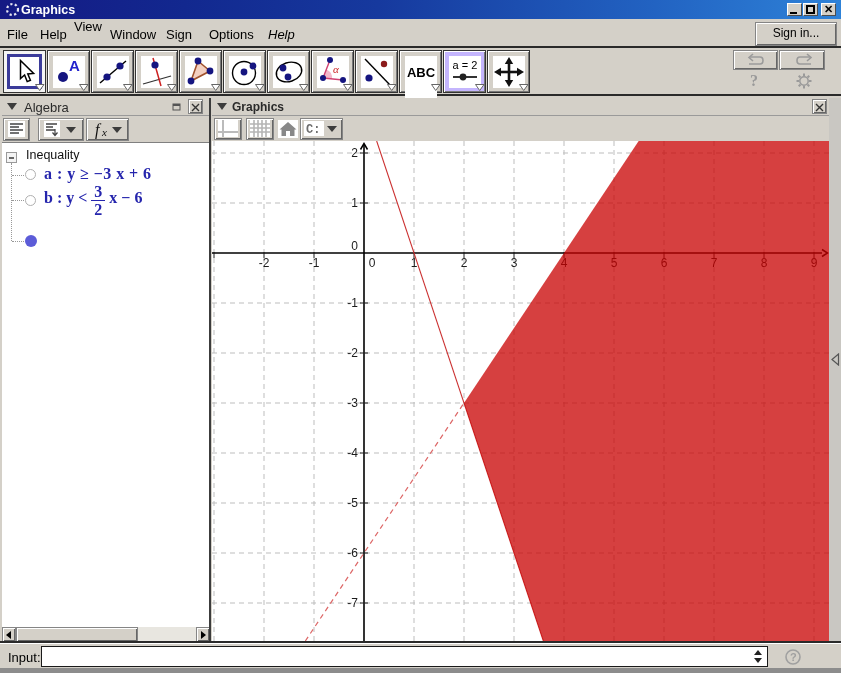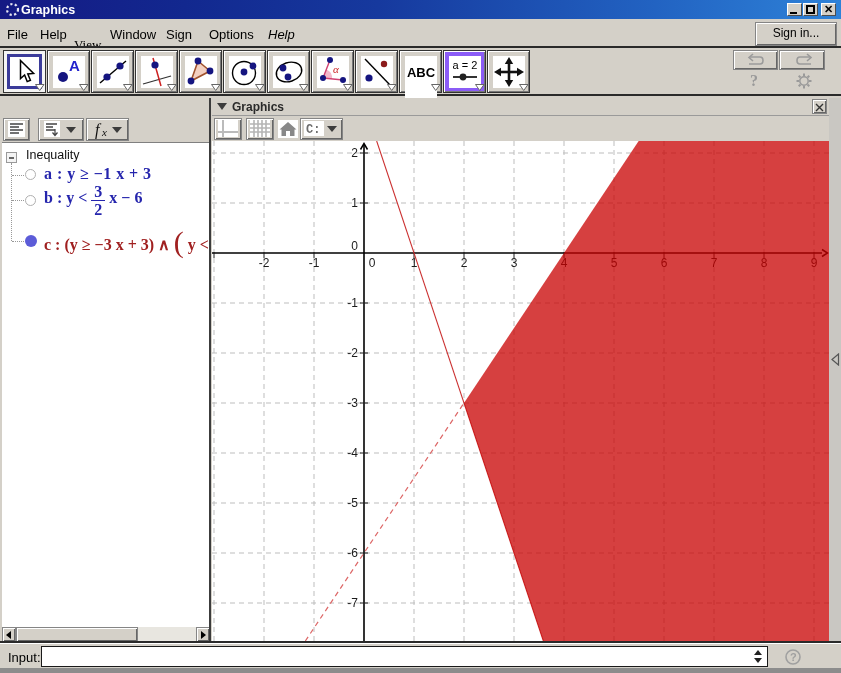--- a/index.html
+++ b/index.html
@@ -23,21 +23,21 @@
     </div>
   <div class="abs raised" style="left:803px;top:3px;width:15px;height:13px;">
       <div class="abs" style="left:2px;top:1px;width:9px;height:9px;border:2px solid #000;border-top-width:2px;"></div>
     </div>
   <div class="abs raised" style="left:821px;top:3px;width:15px;height:13px;font-size:11px;font-weight:bold;text-align:center;line-height:11px;">✕</div>
 </div>
 
 <div class="abs" style="left:0;top:19px;width:841px;height:27px;background:#d4d0c8;font-size:13px;color:#000;">
   <span class="abs" style="left:7px;top:8px;">File</span>
   <span class="abs" style="left:40px;top:8px;">Help</span>
-  <span class="abs" style="left:74px;top:18px;font-family:Liberation Serif, serif;">View</span>
+  <span class="abs" style="left:74px;top:0;">View</span>
   <span class="abs" style="left:110px;top:8px;">Window</span>
   <span class="abs" style="left:166px;top:8px;">Sign</span>
   <span class="abs" style="left:209px;top:8px;">Options</span>
   <span class="abs" style="left:268px;top:8px;font-style:italic;">Help</span>
   <div class="abs raised2" style="left:755px;top:3px;width:82px;height:24px;text-align:center;line-height:20px;font-size:12px;">Sign in...</div>
 </div>
 
 <div class="abs" style="left:0;top:46px;width:841px;height:50px;background:#d4d0c8;border-top:2px solid #2a2a2a;border-bottom:2px solid #2a2a2a;">
 </div>
 <div id="toolbuttons">
@@ -134,21 +134,21 @@
       </svg>
     </div>
     <div class="abs" style="left:399px;top:50px;width:43px;height:43px;background:#d4d0c8;border:1px solid #333;box-shadow:inset 1px 1px 0 #fff, inset -1px -1px 0 #777;">
       <div class="abs" style="left:5px;top:5px;width:32px;height:47px;background:#fff;"><svg width="32" height="32">
           <text x="16" y="21" font-size="13" font-weight="bold" fill="#000" text-anchor="middle" font-family="Liberation Sans,sans-serif">ABC</text>
         </svg></div>
       <svg class="abs" style="left:31px;top:33px;" width="10" height="8">
         <polygon points="0.5,0.5 9,0.5 4.7,6.5" fill="#fff" stroke="#666" stroke-width="1"></polygon>
       </svg>
     </div>
-    <div class="abs" style="left:443px;top:50px;width:43px;height:43px;background:#8b5cf6;border:1px solid #333;box-shadow:inset 1px 1px 0 #fff, inset -1px -1px 0 #777;">
+    <div class="abs" style="left:443px;top:50px;width:43px;height:43px;background:#c4b5fd;border:1px solid #333;box-shadow:inset 1px 1px 0 #fff, inset -1px -1px 0 #777;">
       <div class="abs" style="left:5px;top:5px;width:32px;height:32px;background:#fff;"><svg width="32" height="32">
           <text x="16" y="13" font-size="11" fill="#000" text-anchor="middle" font-family="Liberation Sans,sans-serif">a = 2</text>
           <line x1="4" y1="21" x2="28" y2="21" stroke="#000" stroke-width="1.6"></line>
           <circle cx="14" cy="21" r="3.4" fill="#222"></circle>
         </svg></div>
       <svg class="abs" style="left:31px;top:33px;" width="10" height="8">
         <polygon points="0.5,0.5 9,0.5 4.7,6.5" fill="#fff" stroke="#666" stroke-width="1"></polygon>
       </svg>
     </div>
     <div class="abs" style="left:487px;top:50px;width:43px;height:43px;background:#d4d0c8;border:1px solid #333;box-shadow:inset 1px 1px 0 #fff, inset -1px -1px 0 #777;">
@@ -188,20 +188,33 @@
         <line x1="2.7" y1="2.7" x2="4.5" y2="4.5"></line>
         <line x1="11.5" y1="11.5" x2="13.3" y2="13.3"></line>
         <line x1="2.7" y1="13.3" x2="4.5" y2="11.5"></line>
         <line x1="11.5" y1="4.5" x2="13.3" y2="2.7"></line>
       </g>
     </g>
   </svg>
 
 <div class="abs" style="left:2px;top:98px;width:208px;height:546px;background:#d4d0c8;">
 
+  <div class="abs" style="left:0;top:0;width:208px;height:18px;border-bottom:1px solid #9a9a9a;">
+    <svg class="abs" style="left:5px;top:5px" width="11" height="8">
+        <polygon points="0,0 10,0 5,7" fill="#3c3c3c"></polygon>
+      </svg>
+    <span class="abs" style="left:22px;top:2px;font-size:13px;color:#2a2a2a;">Algebra</span>
+    <svg class="abs" style="left:170px;top:4px" width="10" height="9">
+        <rect x="1" y="2" width="7" height="6" fill="none" stroke="#555" stroke-width="1"></rect>
+        <rect x="1" y="2" width="7" height="2" fill="#555"></rect>
+      </svg>
+    <div class="abs raised2" style="left:186px;top:1px;width:15px;height:15px;"><svg width="13" height="13">
+          <path d="M3 3 L10 10 M10 3 L3 10" stroke="#333" stroke-width="1.4"></path>
+        </svg></div>
+  </div>
 
   <div class="abs" style="left:0;top:18px;width:208px;height:26px;">
     <div class="abs raised2" style="left:1px;top:2px;width:27px;height:23px;">
       <svg width="25" height="21">
           <rect x="4" y="2" width="17" height="16" fill="#fff"></rect>
           <path d="M6 5 H19 M6 8 H15 M6 11 H19 M6 14 H15" stroke="#444" stroke-width="1.4"></path>
         </svg>
     </div>
     <div class="abs raised2" style="left:36px;top:2px;width:46px;height:23px;">
       <svg width="44" height="21">
@@ -226,27 +239,26 @@
     <div class="abs" style="left:10px;top:32px;width:12px;height:1px;border-top:1px dotted #999;"></div>
     <div class="abs" style="left:10px;top:57px;width:12px;height:1px;border-top:1px dotted #999;"></div>
     <div class="abs" style="left:10px;top:98px;width:12px;height:1px;border-top:1px dotted #999;"></div>
 
     <div class="abs" style="left:4px;top:9px;width:11px;height:11px;border:1px solid #999;background:#f4f4f4;">
         <div class="abs" style="left:2px;top:4px;width:5px;height:1.5px;background:#666;"></div>
       </div>
     <span class="abs" style="left:24px;top:5px;font-size:12.5px;color:#111;">Inequality</span>
 
     <div class="abs" style="left:23px;top:26px;width:11px;height:11px;border:1.5px solid #b0b0b0;border-radius:50%;background:#fff;"></div>
-    <div class="abs" style="left:42px;top:22px;font-family:'Liberation Serif',serif;font-weight:bold;font-size:16px;color:#2525ad;white-space:nowrap;letter-spacing:0.45px;">a : y ≥ −1 x + 3</div>
+    <div class="abs" style="left:42px;top:22px;font-family:'Liberation Serif',serif;font-weight:bold;font-size:16px;color:#2525ad;white-space:nowrap;letter-spacing:0.45px;">a : y ≥ −3 x + 6</div>
 
     <div class="abs" style="left:23px;top:52px;width:11px;height:11px;border:1.5px solid #b0b0b0;border-radius:50%;background:#fff;"></div>
     <div class="abs" style="left:42px;top:40px;font-family:'Liberation Serif',serif;font-weight:bold;font-size:16px;color:#2525ad;white-space:nowrap;">b : y &lt; <span style="display:inline-block;vertical-align:-12px;text-align:center;"><span style="display:block;border-bottom:1.6px solid #2525ad;padding:0 3px;line-height:17px;">3</span><span style="display:block;padding:0 3px;line-height:17px;">2</span></span> x − 6</div>
 
     <div class="abs" style="left:23px;top:92px;width:12px;height:12px;border-radius:50%;background:#5c5cd8;"></div>
-    <div class="abs" style="left:42px;top:82px;font-family:'Liberation Serif',serif;font-weight:bold;font-size:16px;color:#a02020;white-space:nowrap;">c : (y ≥ −3 x + 3) ∧ <span style="font-size:30px;font-weight:normal;vertical-align:-2px;">(</span> y &lt;</div>
   </div>
 
   <div class="abs" style="left:0;top:529px;width:208px;height:15px;background:#e8e6e0;">
     <div class="abs raised2" style="left:0;top:0;width:14px;height:15px;"><svg width="12" height="13">
           <polygon points="8,2 8,10 3,6" fill="#000"></polygon>
         </svg></div>
     <div class="abs raised2" style="left:14px;top:0;width:122px;height:15px;"></div>
     <div class="abs raised2" style="left:194px;top:0;width:14px;height:15px;"><svg width="12" height="13">
           <polygon points="4,2 4,10 9,6" fill="#000"></polygon>
         </svg></div>

